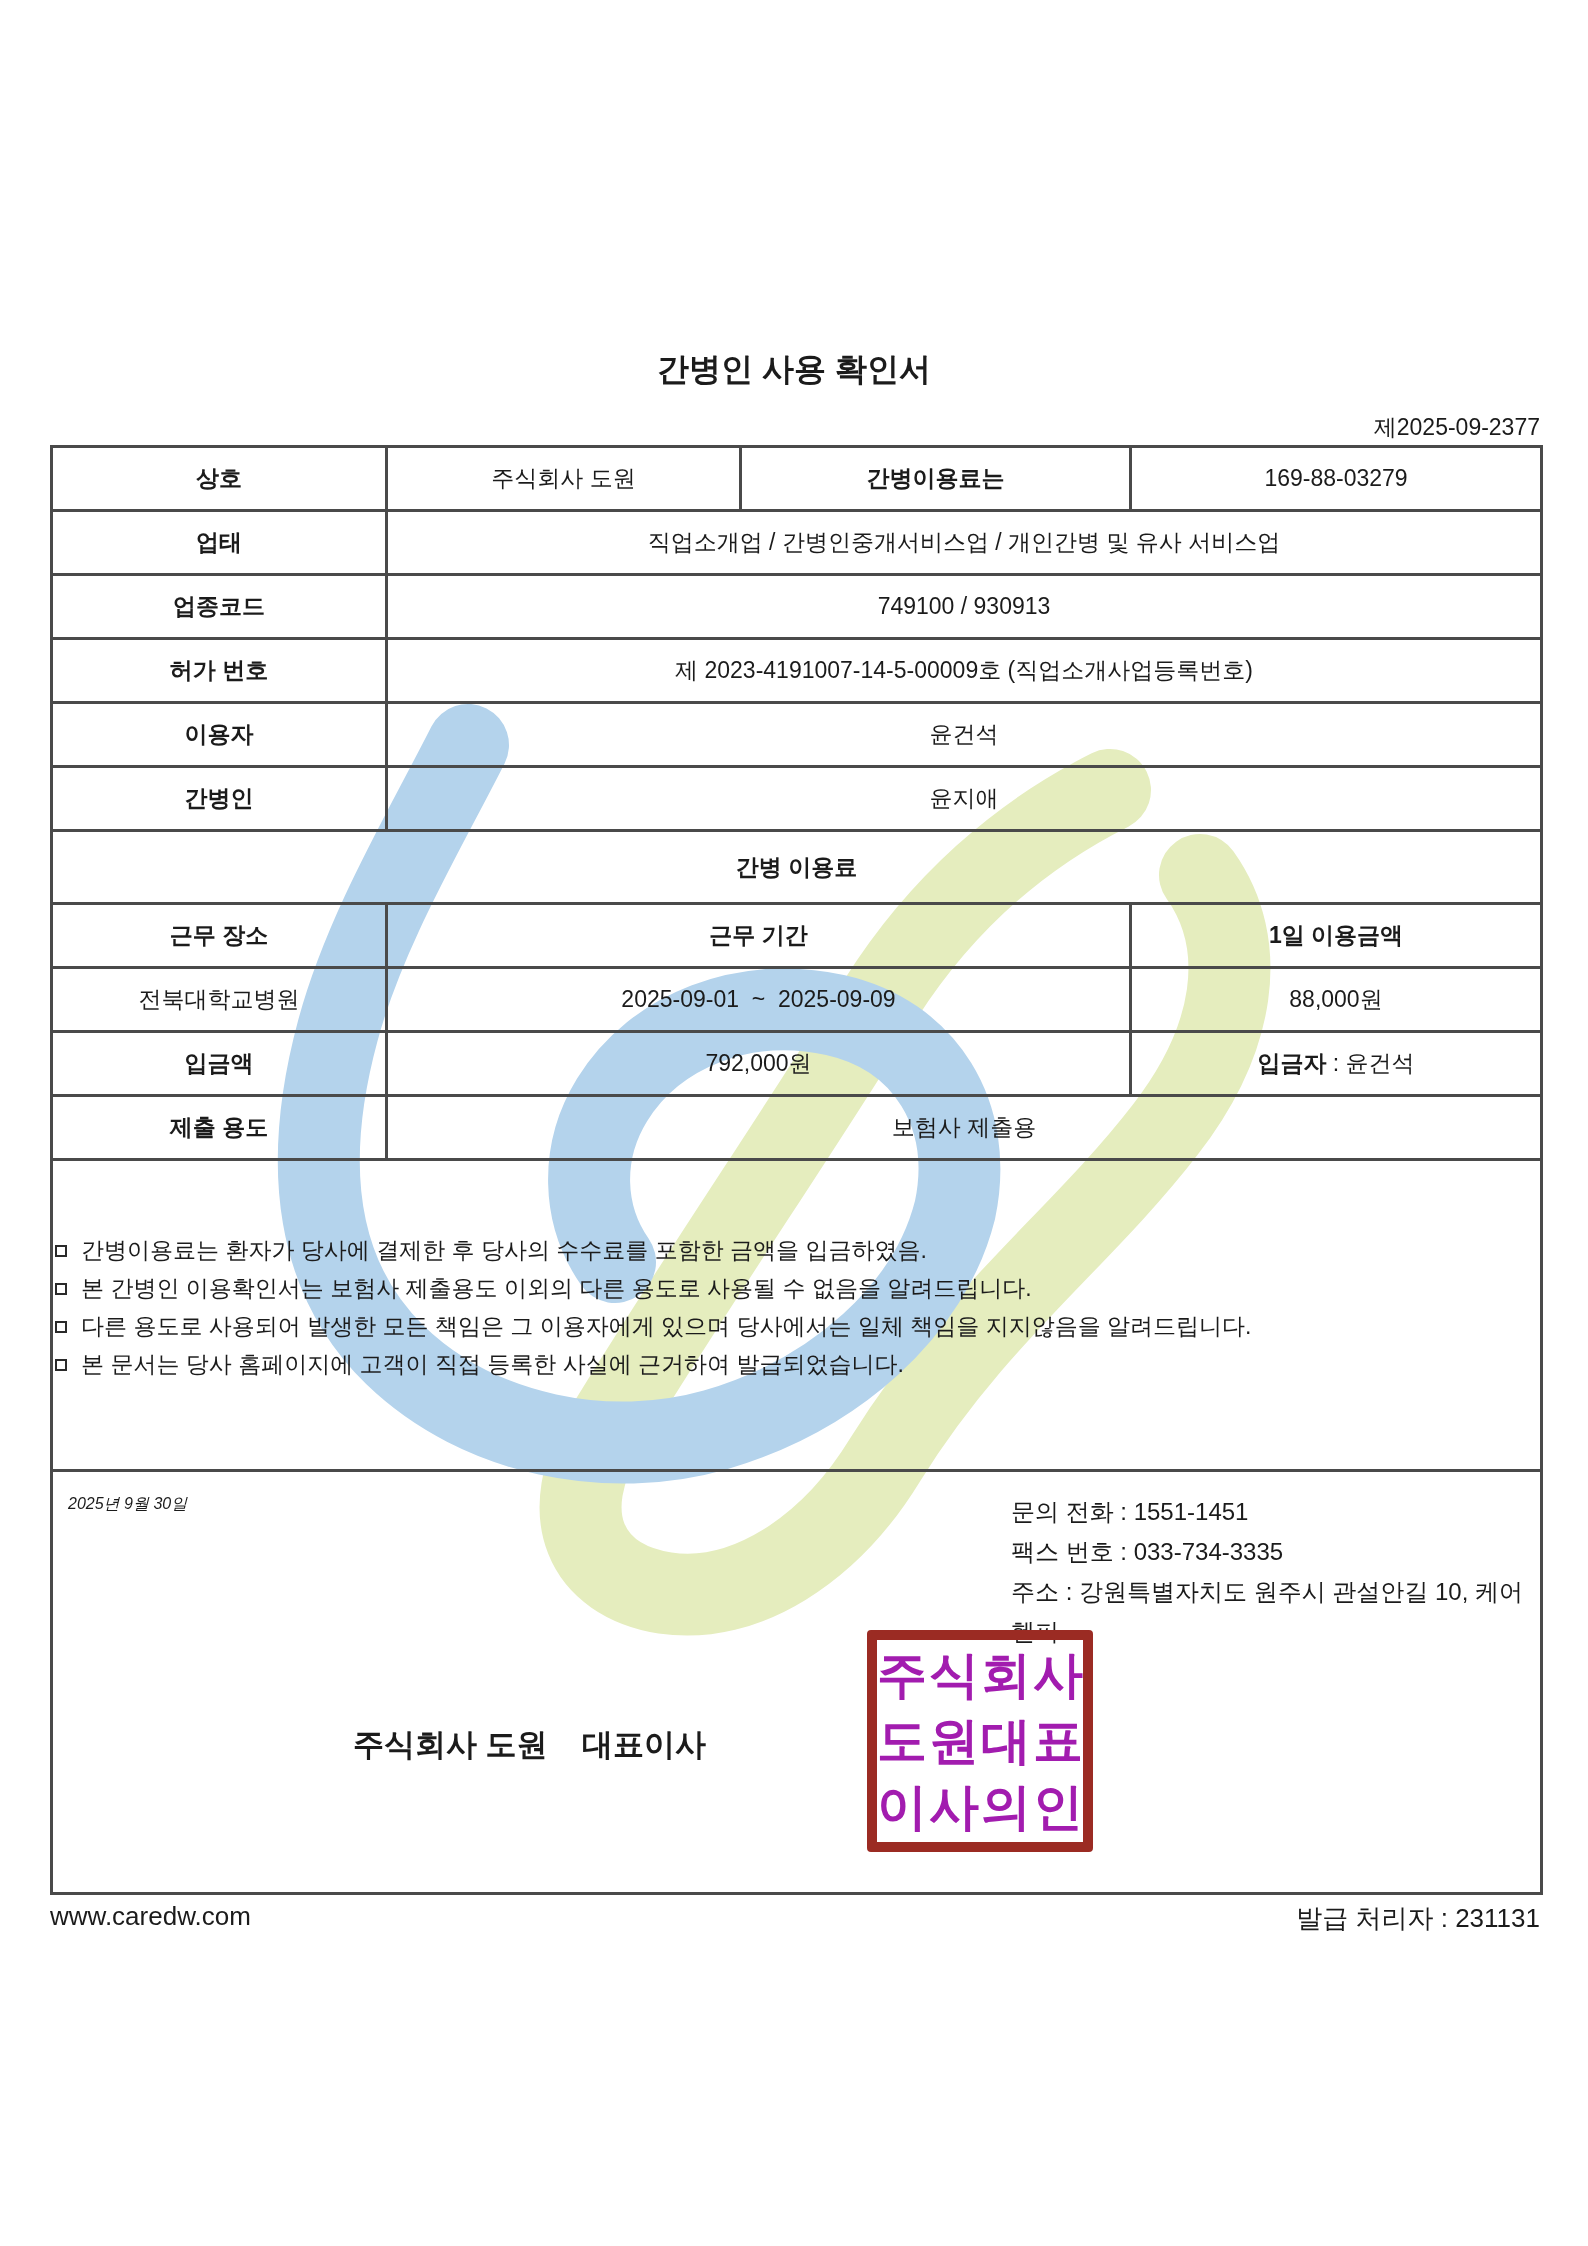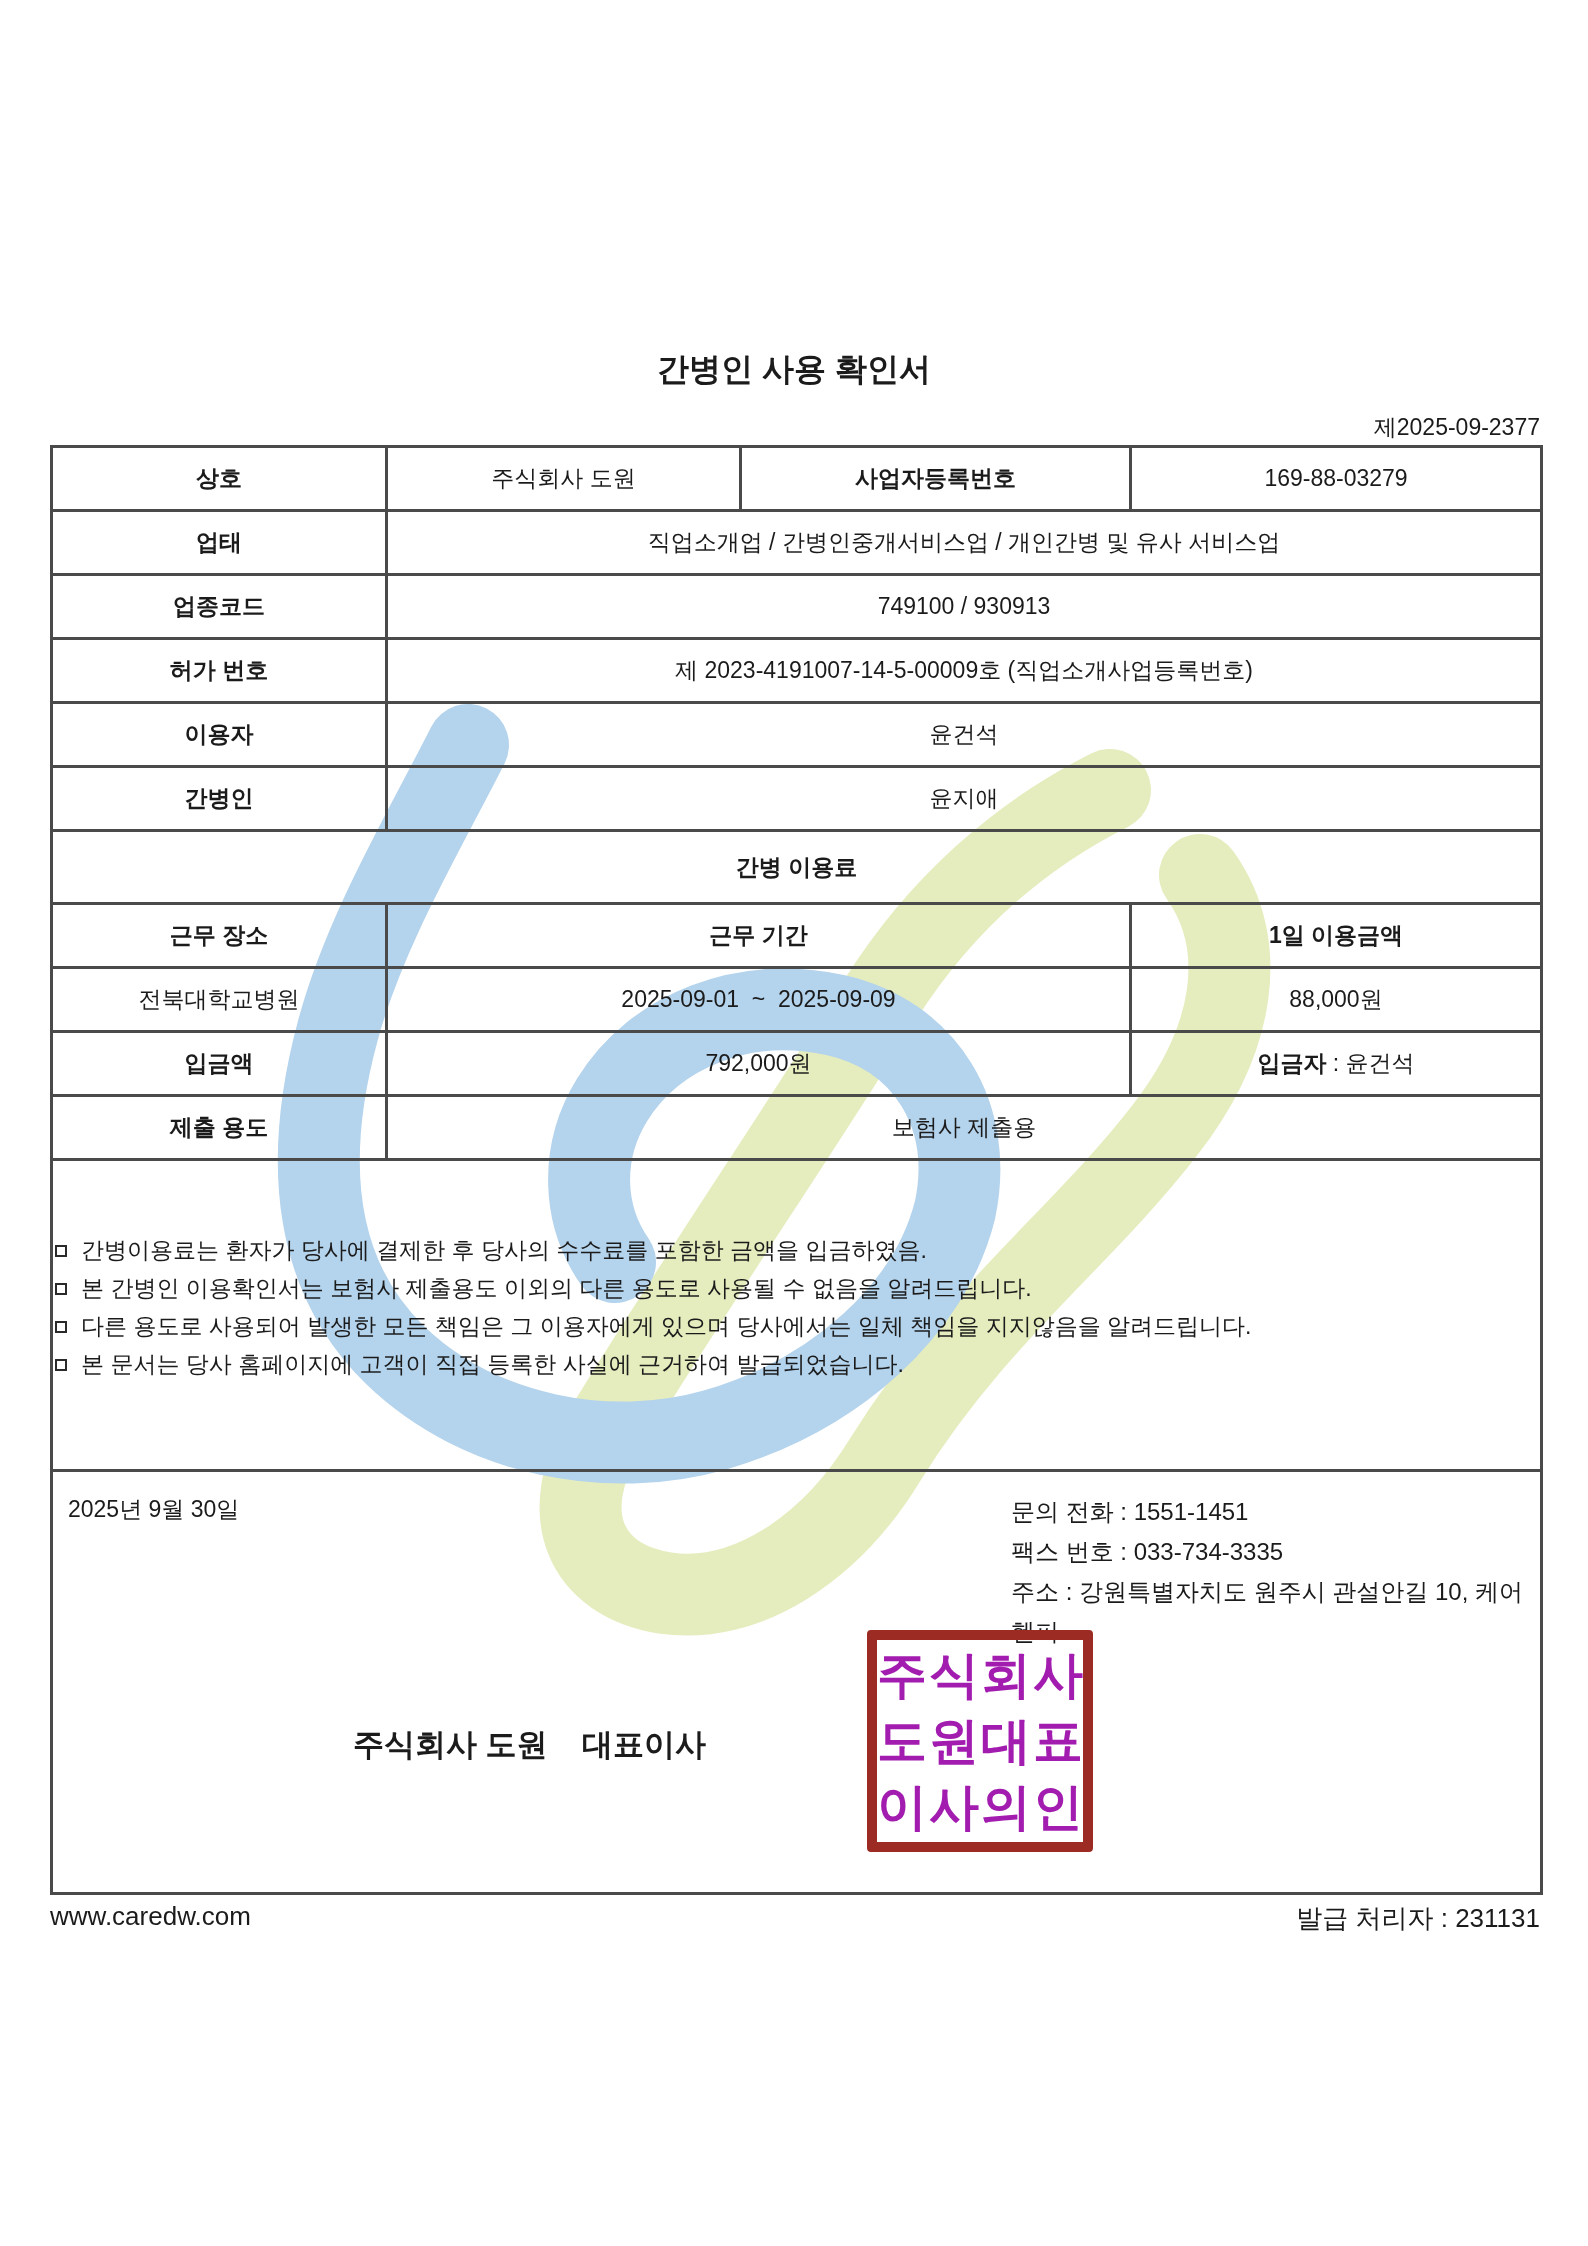--- a/index.html
+++ b/index.html
@@ -45,21 +45,21 @@
     height:308px; vertical-align:top; text-align:left;
     padding:98px 20px 0 16px;
   }
   .note-line { display:flex; align-items:center; height:23px; margin-bottom:15px; font-size:23px; }
   .note-bullet {
     flex:0 0 auto; width:8px; height:8px;
     border:2px solid #2a2a2a; margin:0 14px 0 2px; background:transparent;
   }
 
   td.bottom-cell { height:420px; position:relative; vertical-align:top; }
-  .issue-date { position:absolute; left:15px; top:22px; font-size:23px; }
+  .issue-date { position:absolute; left:15px; top:22px; font-size:16px;font-style:italic; }
   .contact-block { position:absolute; left:958px; top:20px; text-align:left; font-size:24px; line-height:40px; }
   .company-line {
     position:absolute; left:300px; top:252px; width:560px;
     text-align:left; font-size:31px; font-weight:700; white-space:pre;
   }
   .stamp {
     position:absolute; left:814px; top:158px;
     width:206px; height:200px;
     border:10px solid #9b2b23; border-radius:4px;
     color:#a21caf; text-align:center;
@@ -110,21 +110,21 @@
       <colgroup>
         <col style="width:335px">
           <col style="width:354px">
           <col style="width:390px">
           <col style="width:411px">
       </colgroup>
       <tbody>
         <tr class="r-std">
           <td class="lbl">상호</td>
           <td>주식회사 도원</td>
-          <td class="lbl">사업자등록번호</td>
+          <td class="lbl">간병이용료는</td>
           <td>169-88-03279</td>
         </tr>
         <tr class="r-std">
           <td class="lbl">업태</td>
           <td colspan="3">직업소개업 / 간병인중개서비스업 / 개인간병 및 유사 서비스업</td>
         </tr>
         <tr class="r-std">
           <td class="lbl">업종코드</td>
           <td colspan="3">749100 / 930913</td>
         </tr>

